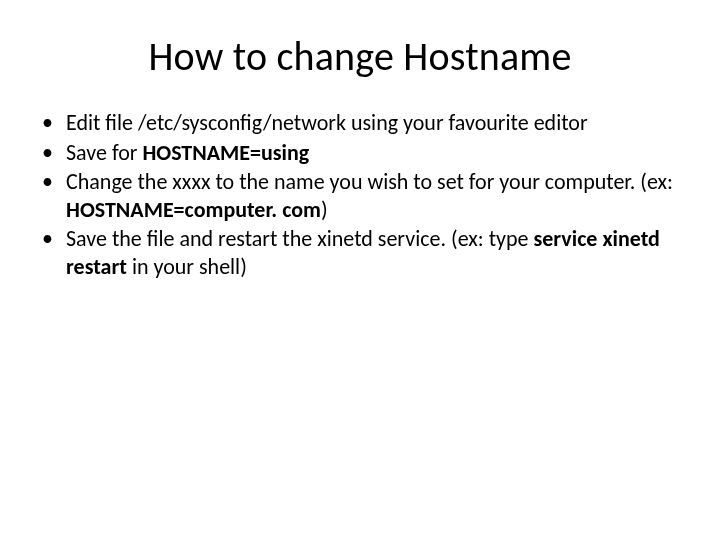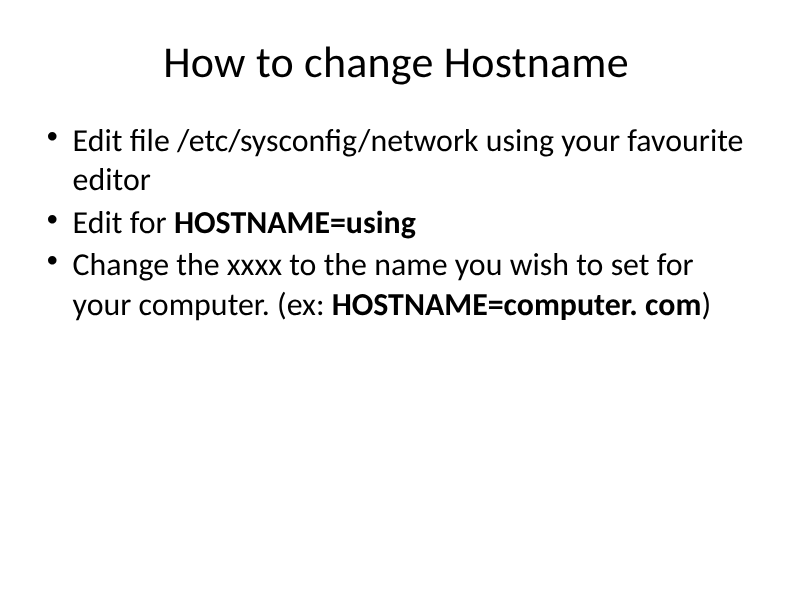--- a/index.html
+++ b/index.html
@@ -21,21 +21,21 @@
     font-size: 40px;
     font-weight: 400;
     text-align: center;
     margin: 8px 0 28px 0;
     letter-spacing: 0.2px;
   }
   ul.bullets {
     list-style: none;
     padding: 0;
     margin: 0 0 0 6px;
-    font-size: 29px;
+    font-size: 22px;
     line-height: 1.25;
   }
   ul.bullets > li {
     position: relative;
     padding-left: 30px;
     margin-bottom: 2px;
   }
   ul.bullets > li::before {
     content: "•";
     position: absolute;
@@ -52,22 +52,25 @@
 <div class="slide">
   <h1 class="title">How to change Hostname</h1>
 
   <ul class="bullets">
 
     <li>
       <span>Edit file /etc/sysconfig/network using your favourite editor</span><br>
     </li>
 
     <li>
-      <span>Edit for </span><span class="b">HOSTNAME=using</span>
+      <span>Save for </span><span class="b">HOSTNAME=using</span>
     </li>
 
     <li>
       <span>Change the xxxx to the name you wish to set for your computer. (ex: </span><span class="b">HOSTNAME=computer. com</span><span>)</span>
     </li>
 
+    <li>
+      <span>Save the file and restart the xinetd service. (ex: type </span><span class="b">service xinetd restart</span><span> in your shell)</span>
+    </li>
 
   </ul>
 </div>
 
 </body></html>

